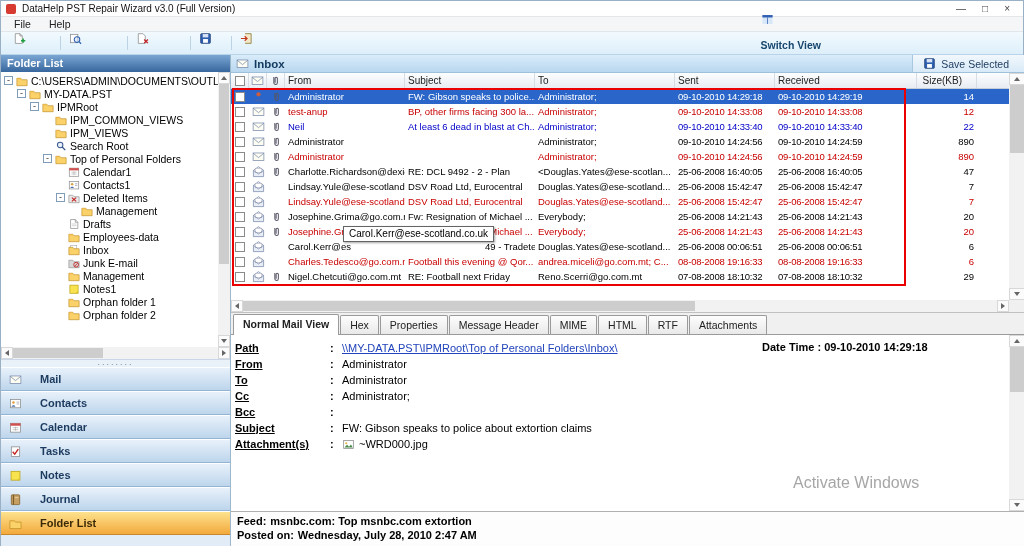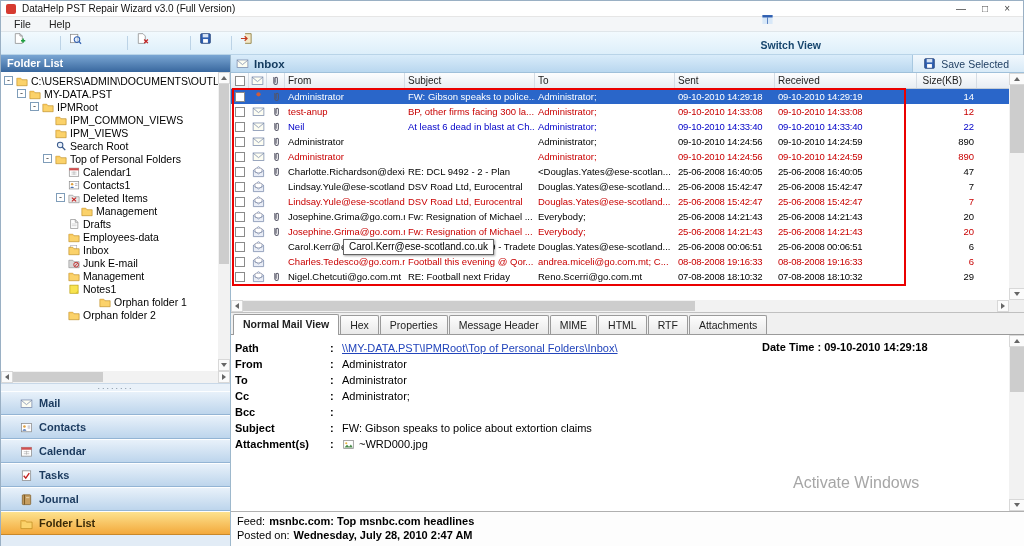--- a/index.html
+++ b/index.html
@@ -36,21 +36,21 @@
 .titem{display:flex;align-items:center;height:13px;white-space:nowrap;font-size:10.5px;}
 .exp{width:9px;height:9px;flex:none;border:1px solid #7f9db9;background:#fff;font-size:9px;line-height:6px;text-align:center;margin-right:3px;color:#333;}
 .exp-sp{width:12px;flex:none;}
 .titem .icn{margin-right:3px;}
 .titem .icn svg{width:12px;height:12px;}
 .tree-vscroll{position:absolute;right:0;top:0;bottom:0;width:12px;}
 .tree-hscroll{height:12px;flex:none;}
 .splitter{height:8px;flex:none;background:#e9f1f9;color:#7a8a9a;text-align:center;line-height:5px;font-size:9px;letter-spacing:2px;border-top:1px solid #c8d8e8;}
 .splitter::after{content:"........";}
 .nav{flex:none;}
-.nav-item{height:24px;display:flex;align-items:center;gap:6px;padding-left:19px;background:linear-gradient(#e8f1fa,#bdd5ec);border-top:1px solid #fdfeff;border-bottom:1px solid #93b4d4;font-weight:bold;color:#1b3a5e;font-size:11px;}
+.nav-item{height:24px;display:flex;align-items:center;gap:18px;padding-left:8px;background:linear-gradient(#e8f1fa,#bdd5ec);border-top:1px solid #fdfeff;border-bottom:1px solid #93b4d4;font-weight:bold;color:#1b3a5e;font-size:11px;}
 .nav-item.active{background:linear-gradient(#fde28e,#f3a93c);border-bottom-color:#c8882a;color:#3a2a08;}
 .left-bottom{height:12px;flex:none;background:#e2ecf6;}
 
 
 .right-pane{position:absolute;top:54px;left:230px;width:794px;height:492px;display:flex;flex-direction:column;background:#fff;}
 .inbox-header{height:18px;flex:none;background:linear-gradient(#d9ecfa,#b9d7ef);border-bottom:1px solid #9fc0da;display:flex;align-items:center;padding-left:5px;gap:5px;}
 .inbox-title{font-weight:bold;font-size:11.5px;color:#12395d;flex:1;}
 .save-selected{display:flex;align-items:center;gap:5px;background:linear-gradient(#f2f8fd,#d8eaf7);border-left:1px solid #a8c8e0;height:100%;padding:0 16px 0 10px;color:#1b3a5e;font-size:10.5px;cursor:default;}
 
 
@@ -70,21 +70,21 @@
 .list-rows{position:absolute;top:16px;left:0;right:16px;bottom:12px;overflow:hidden;z-index:1;}
 .lrow{display:flex;height:15px;align-items:center;}
 .lcell{padding:0 3px;overflow:hidden;white-space:nowrap;flex:none;font-size:9.5px;display:flex;align-items:center;}
 .lcell.c-sent,.lcell.c-recv{letter-spacing:-0.2px;}
 .st-deleted{color:#c80000;}
 .st-unread{color:#0000c8;}
 .st-selected{background:#2a66c9;}
 .st-selected .lcell{color:#fff;}
 .cb{width:10px;height:10px;border:1px solid #8a8a8a;background:#fff;flex:none;display:inline-block;}
 .red-box{position:absolute;left:1px;top:15px;width:674px;height:198px;border:2px solid #ea0000;pointer-events:none;z-index:5;}
-.tooltip{position:absolute;left:112px;top:166px;height:16px;line-height:14px;padding:0 5px;background:#fff;border:1px solid #646464;box-shadow:1px 1px 2px rgba(0,0,0,.35);z-index:6;font-size:10px;white-space:nowrap;}
+.tooltip{position:absolute;left:112px;top:153px;height:16px;line-height:14px;padding:0 5px;background:#fff;border:1px solid #646464;box-shadow:1px 1px 2px rgba(0,0,0,.35);z-index:6;font-size:10px;white-space:nowrap;}
 .list-vscroll{position:absolute;top:0;right:0;bottom:12px;width:16px;z-index:3;}
 .list-hscroll{position:absolute;left:0;right:16px;bottom:0;height:12px;z-index:3;}
 .sb-corner{position:absolute;right:0;bottom:0;width:16px;height:12px;background:#f0f0f0;z-index:3;}
 
 
 .sb{background:#f2f2f2;display:flex;}
 .sb-v{flex-direction:column;}
 .sb-h{flex-direction:row;}
 .sb-btn{flex:none;display:flex;align-items:center;justify-content:center;background:#fbfbfb;border:1px solid #d8d8d8;}
 .sb-v .sb-btn{height:12px;width:100%;}
@@ -100,37 +100,37 @@
 .tri-right{border-top:3px solid transparent;border-bottom:3px solid transparent;border-left:4px solid #666;}
 
 
 .tabs{height:22px;flex:none;display:flex;align-items:flex-end;background:#f0f0f0;border-bottom:1px solid #9a9a9a;padding:2px 2px 0 2px;gap:1px;}
 .tab{height:19px;line-height:18px;padding:0 9px;background:linear-gradient(#fdfdfd,#e9e9e9);border:1px solid #9a9a9a;border-bottom:none;border-radius:2px 2px 0 0;font-size:10.5px;color:#222;white-space:nowrap;cursor:default;}
 .tab.active{background:#fff;height:21px;margin-bottom:-1px;font-weight:bold;}
 
 
 .detail{flex:1;position:relative;background:#fff;padding:5px 20px 0 4px;overflow:hidden;}
 .drow{display:flex;min-height:16px;align-items:center;}
-.dlabel{width:95px;font-weight:bold;flex:none;font-size:11px;}
+.dlabel{width:95px;font-weight:bold;flex:none;font-size:11px;text-decoration:underline;}
 .dcolon{width:12px;flex:none;font-weight:bold;}
 .dval{font-size:11px;white-space:nowrap;}
 .drow .icn{margin-right:4px;}
 .dlink{color:#2244bb;text-decoration:underline;font-size:11px;white-space:nowrap;cursor:default;}
 .datetime{position:absolute;top:6px;left:531px;font-size:11px;white-space:nowrap;}
 .datetime .dt-label{font-weight:bold;}
 .datetime .dt-val{font-weight:bold;}
 .watermark{position:absolute;left:562px;top:138px;color:#a6a6a6;pointer-events:none;line-height:1.3;}
 .wm1{font-size:16px;}
 .wm2{font-size:10.5px;color:#b0b0b0;}
 .detail-vscroll{position:absolute;top:0;right:0;bottom:0;width:16px;}
 
 
 .statusbar{flex:none;height:36px;border-top:1px solid #b0b0b0;background:#fdfdfd;padding:3px 6px;display:flex;flex-direction:column;gap:2px;}
 .status-line{font-size:11px;white-space:nowrap;}
-.slabel{font-weight:normal;margin-right:4px;}
+.slabel{font-weight:bold;margin-right:4px;}
 .sval{font-weight:bold;}
 </style>
 </head>
 <body>
 
 <div class="app">
 
   <div class="titlebar">
     <span class="app-icon"></span>
     <span class="title-text">DataHelp PST Repair Wizard v3.0 (Full Version)</span>
@@ -394,21 +394,21 @@
           <div class="titem" style="padding-left:55px">
             <span class="exp-sp"></span>
             <span class="icn">
               <svg viewBox="0 0 14 14" width="13" height="13">
                 <rect x="2.2" y="2.5" width="9.6" height="9.5" fill="#f8e34e" stroke="#bba112" stroke-width="0.8"></rect>
                 <path d="M11.8 12v-3.2L8.6 12z" fill="#dcc72e"></path>
               </svg>
             </span>
             <span class="tlabel">Notes1</span>
           </div>
-          <div class="titem" style="padding-left:86px">
+          <div class="titem" style="padding-left:55px">
             <span class="exp-sp"></span>
             <span class="icn">
               <svg viewBox="0 0 14 14" width="13" height="13">
                 <path d="M1 3.8h4.6l1.3 1.7H13v7H1z" fill="#fbd26a" stroke="#b8861b" stroke-width="0.7"></path>
                 <path d="M1 3.8h4.6l.9 1.2H1z" fill="#edb84e"></path>
               </svg>
             </span>
             <span class="tlabel">Orphan folder 1</span>
           </div>
           <div class="titem" style="padding-left:55px">
@@ -481,20 +481,29 @@
           <span class="nav-label">Calendar</span>
         </div>
         <div class="nav-item">
           <span class="icn">
             <svg viewBox="0 0 14 14" width="13" height="13">
               <rect x="2.5" y="2" width="9" height="10.5" fill="#fff" stroke="#888" stroke-width="0.8"></rect>
               <path d="M4 7.2l2.2 2.6 3.8-5.4" fill="none" stroke="#c22222" stroke-width="1.5"></path>
             </svg>
           </span>
           <span class="nav-label">Tasks</span>
+        </div>
+        <div class="nav-item">
+          <span class="icn">
+            <svg viewBox="0 0 14 14" width="13" height="13">
+              <rect x="2.2" y="2.5" width="9.6" height="9.5" fill="#f8e34e" stroke="#bba112" stroke-width="0.8"></rect>
+              <path d="M11.8 12v-3.2L8.6 12z" fill="#dcc72e"></path>
+            </svg>
+          </span>
+          <span class="nav-label">Notes</span>
         </div>
         <div class="nav-item">
           <span class="icn">
             <svg viewBox="0 0 14 14" width="13" height="13">
               <rect x="2.5" y="2" width="9" height="10.5" rx="0.8" fill="#c79f62" stroke="#7c5c28" stroke-width="0.8"></rect>
               <rect x="4.2" y="2" width="1.2" height="10.5" fill="#7c5c28"></rect>
               <line x1="6.5" y1="5" x2="10" y2="5" stroke="#f2e6cc" stroke-width="0.8"></line>
             </svg>
           </span>
           <span class="nav-label">Journal</span>
@@ -997,21 +1006,21 @@
             <div class="sb-thumb" style="top:0;height:45px;"></div>
           </div>
         <div class="sb-btn">
             <span class="tri tri-down"></span>
           </div>
       </div>
     </div>
 
     <div class="statusbar">
       <div class="status-line">
-        <span class="slabel">Feed:</span><span class="sval">msnbc.com: Top msnbc.com headlines</span>
+        <span class="slabel">Feed:</span><span class="sval">msnbc.com: Top msnbc.com extortion</span>
       </div>
       <div class="status-line">
         <span class="slabel">Posted on:</span><span class="sval">Wednesday, July 28, 2010 2:47 AM</span>
       </div>
     </div>
   </div>
 
 </div>
 
 </body></html>

